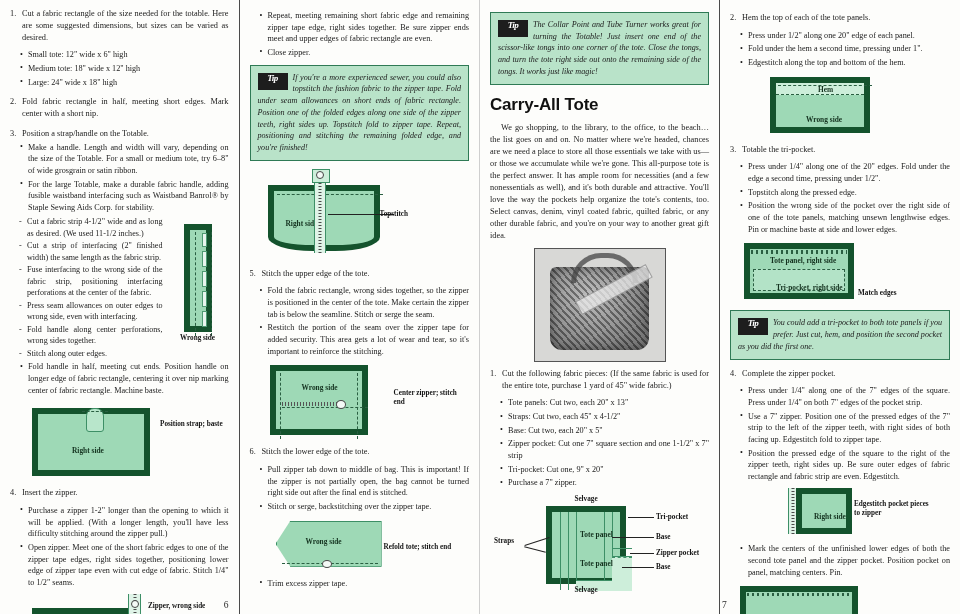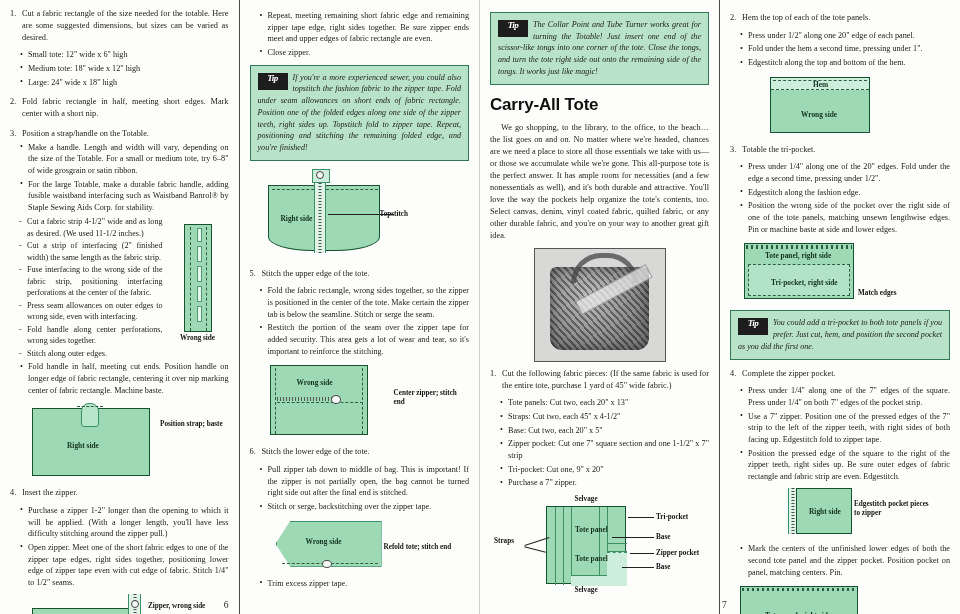--- a/index.html
+++ b/index.html
@@ -130,21 +130,21 @@
   }
   .tipglyph span { display: block; letter-spacing: -0.5px; }
 
   
   .fig {
     position: relative;
     margin: 6px 0 7px 0;
   }
   .fabric {
     background: #9ed9b6;
-    border: 1px solid #14532d;
+    border: 6px solid #14532d;
     position: relative;
     box-sizing: border-box;
   }
   .fabric-label {
     position: absolute;
     font-weight: bold;
     font-size: 7.4px;
     font-family: "Liberation Serif", serif;
     color: #14321f;
     white-space: nowrap;
@@ -517,21 +517,21 @@
           <div class="fabric-label" style="left:30px;top:32px;">Wrong side</div>
         </div>
       </div>
 
       <div class="num-item">
         <span class="num">3.</span>
         <span class="body">Totable the tri-pocket.</span>
       </div>
       <ul class="bullets">
         <li>Press under 1/4" along one of the 20" edges. Fold under the edge a second time, pressing under 1/2".</li>
-        <li>Edgestitch along the fashion edge.</li>
+        <li>Topstitch along the pressed edge.</li>
         <li>Position the wrong side of the pocket over the right side of one of the tote panels, matching unsewn lengthwise edges. Pin or machine baste at side and lower edges.</li>
       </ul>
 
       <div class="fig" style="height:62px;">
         <div class="fabric" style="position:absolute;left:14px;top:2px;width:110px;height:56px;">
           <div style="position:absolute;left:1px;top:1px;right:1px;height:4px;background:repeating-linear-gradient(to right,#2a5f42 0 2px,transparent 2px 5px);"></div>
           <div class="fabric-label" style="left:20px;top:7px;">Tote panel, right side</div>
           <div style="position:absolute;left:3px;top:20px;right:3px;bottom:2px;border:1px dashed #2a5f42;background:#b3e3c7;"></div>
           <div class="fabric-label" style="left:26px;top:34px;z-index:3;text-align:center;">Tri-pocket, right side</div>
         </div>

